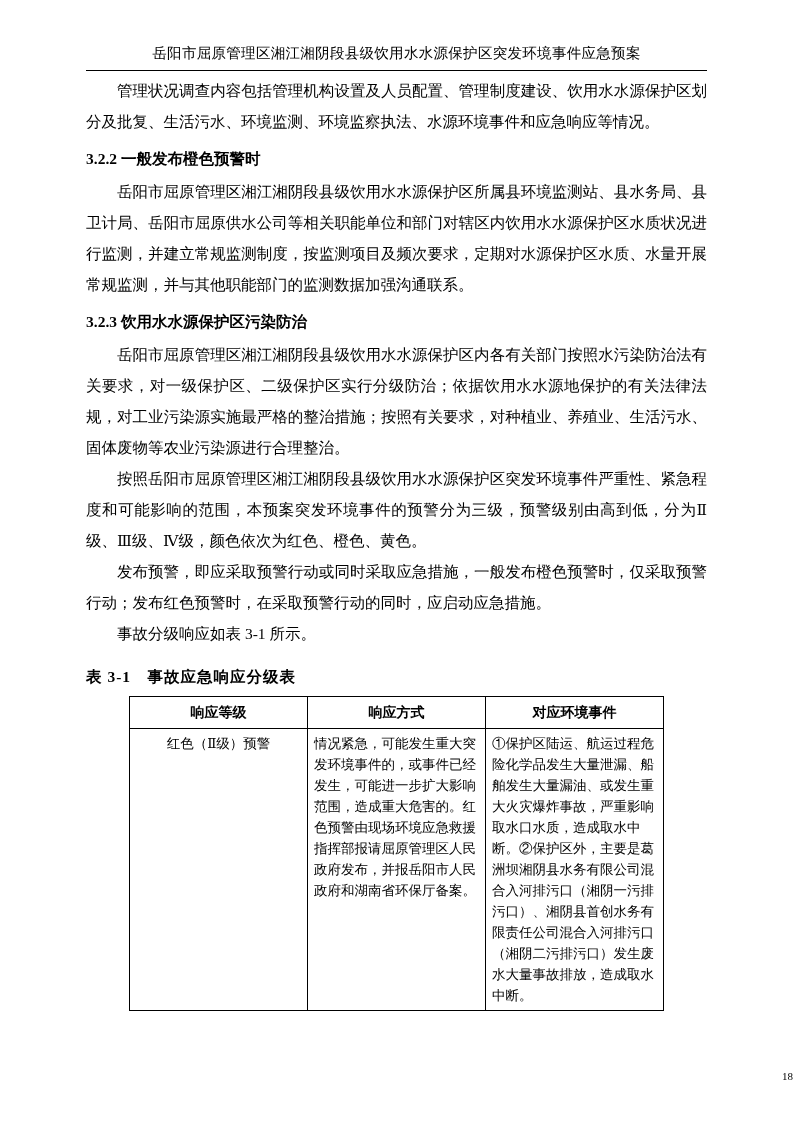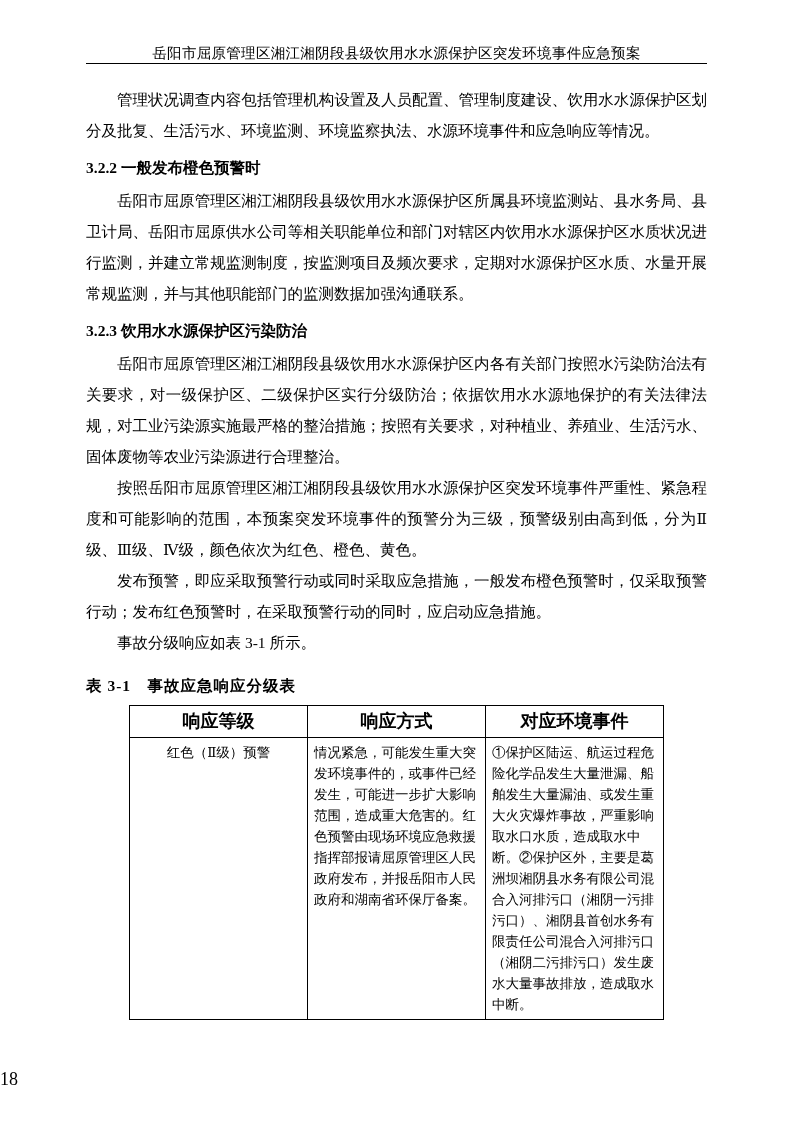--- a/index.html
+++ b/index.html
@@ -19,22 +19,23 @@
     height: 1122px;
     box-sizing: border-box;
     padding: 44px 86px 30px 86px;
     position: relative;
   }
   .header {
     text-align: center;
     font-size: 14.5px;
     font-family: "Liberation Serif", "DejaVu Serif", serif;
     letter-spacing: 0.3px;
+    padding-bottom: 7px;
     border-bottom: 1px solid #000;
-    margin-bottom: 20px;
+    margin-bottom: 4px;
     font-weight: normal;
   }
   .para {
     font-size: 15.5px;
     line-height: 31px;
     text-align: justify;
     text-justify: inter-ideograph;
     margin: 0 0 0 0;
     text-indent: 2em;
   }
@@ -75,42 +76,42 @@
     line-height: 21px;
     padding: 4px 6px;
     vertical-align: top;
     font-weight: normal;
   }
   table.resp th {
     text-align: center;
     font-weight: bold;
     vertical-align: middle;
     padding: 5px 4px;
-    font-size: 18px;
+    font-size: 14px;
   }
   td.col-level {
     text-align: center;
     vertical-align: middle;
     width: 88px;
     font-size: 13.5px;
     line-height: 22px;
   }
   td.col-way {
     width: 150px;
   }
   td.col-event {
     width: 278px;
   }
   .page-number {
     position: absolute;
-    bottom: 32px;
+    bottom: 40px;
     left: 0;
     right: 0;
-    text-align: left;
-    font-size: 18px;
+    text-align: right;
+    font-size: 11px;
   }
 </style>
 </head>
 <body>
 
 <div class="page">
 
   <div class="header">岳阳市屈原管理区湘江湘阴段县级饮用水水源保护区突发环境事件应急预案</div>
 
   <p class="para">管理状况调查内容包括管理机构设置及人员配置、管理制度建设、饮用水水源保护区划分及批复、生活污水、环境监测、环境监察执法、水源环境事件和应急响应等情况。</p>

